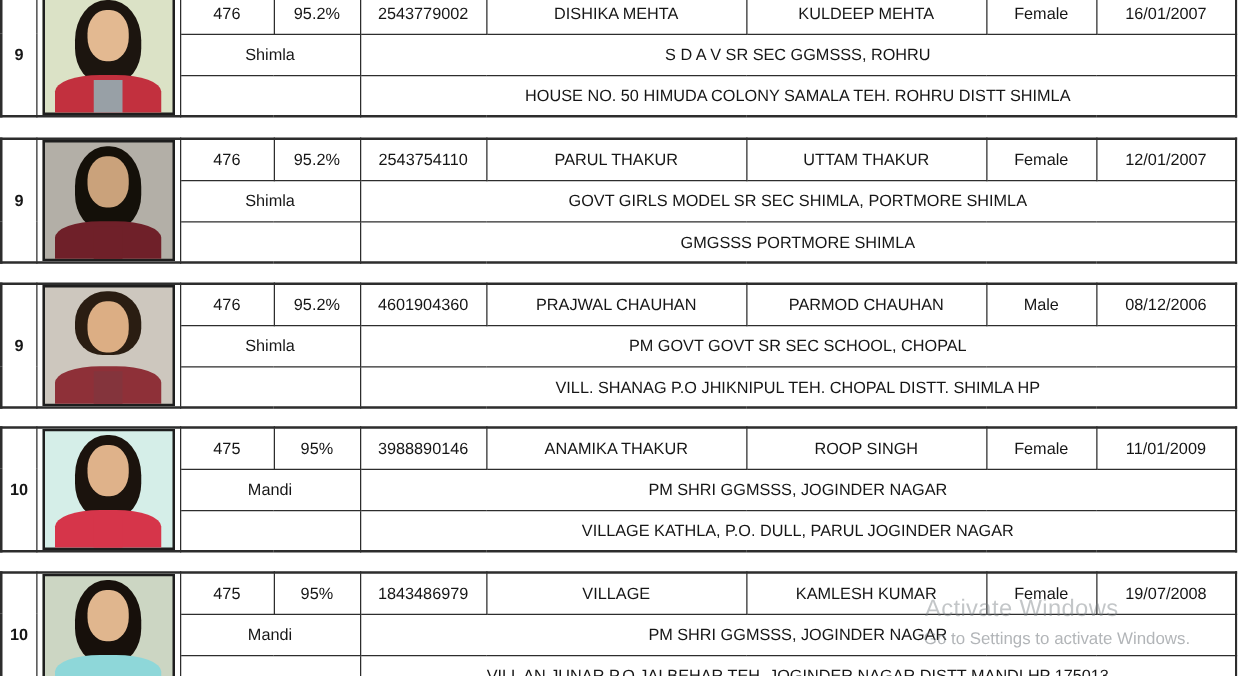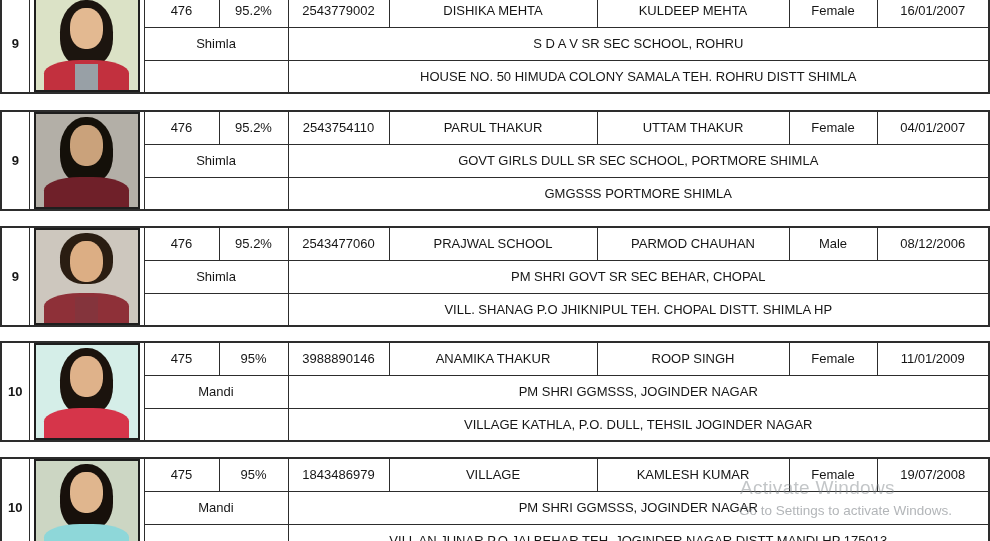--- a/index.html
+++ b/index.html
@@ -106,21 +106,21 @@
       <td>476</td>
       <td>95.2%</td>
       <td>2543779002</td>
       <td class="left-cell">DISHIKA MEHTA</td>
       <td class="left-cell">KULDEEP MEHTA</td>
       <td>Female</td>
       <td>16/01/2007</td>
     </tr>
     <tr>
       <td colspan="2">Shimla</td>
-      <td colspan="5" class="left-cell">S D A V SR SEC SCHOOL, ROHRU</td>
+      <td colspan="5" class="left-cell">S D A V SR SEC GGMSSS, ROHRU</td>
     </tr>
     <tr>
       <td colspan="2"></td>
       <td colspan="5" class="left-cell">HOUSE NO. 50 HIMUDA COLONY SAMALA TEH. ROHRU DISTT SHIMLA</td>
     </tr>
   </tbody>
     </table>
 
   <table class="record" style="top:110px">
     <colgroup>
@@ -144,25 +144,25 @@
           <div class="ph-torso"></div>
           <div class="ph-torso2"></div>
         </div>
       </td>
       <td>476</td>
       <td>95.2%</td>
       <td>2543754110</td>
       <td class="left-cell">PARUL THAKUR</td>
       <td class="left-cell">UTTAM THAKUR</td>
       <td>Female</td>
-      <td>04/01/2007</td>
+      <td>12/01/2007</td>
     </tr>
     <tr>
       <td colspan="2">Shimla</td>
-      <td colspan="5" class="left-cell">GOVT GIRLS DULL SR SEC SCHOOL, PORTMORE SHIMLA</td>
+      <td colspan="5" class="left-cell">GOVT GIRLS MODEL SR SEC SHIMLA, PORTMORE SHIMLA</td>
     </tr>
     <tr>
       <td colspan="2"></td>
       <td colspan="5" class="left-cell">GMGSSS PORTMORE SHIMLA</td>
     </tr>
   </tbody>
     </table>
 
   <table class="record" style="top:226px">
     <colgroup>
@@ -182,29 +182,29 @@
       <td rowspan="3" class="photo-cell">
         <div class="photo" style="--bg:#cdc7be;--hair:#2a1d12;--skin:#dcae84;--shirt:#8e3038;--shirt2:#84343c">
           <div class="ph-hair" style="height:55%"></div>
           <div class="ph-face"></div>
           <div class="ph-torso"></div>
           <div class="ph-torso2"></div>
         </div>
       </td>
       <td>476</td>
       <td>95.2%</td>
-      <td>2543477060</td>
-      <td class="left-cell">PRAJWAL SCHOOL</td>
+      <td>4601904360</td>
+      <td class="left-cell">PRAJWAL CHAUHAN</td>
       <td class="left-cell">PARMOD CHAUHAN</td>
       <td>Male</td>
       <td>08/12/2006</td>
     </tr>
     <tr>
       <td colspan="2">Shimla</td>
-      <td colspan="5" class="left-cell">PM SHRI GOVT SR SEC BEHAR, CHOPAL</td>
+      <td colspan="5" class="left-cell">PM GOVT GOVT SR SEC SCHOOL, CHOPAL</td>
     </tr>
     <tr>
       <td colspan="2"></td>
       <td colspan="5" class="left-cell">VILL. SHANAG P.O JHIKNIPUL TEH. CHOPAL DISTT. SHIMLA HP</td>
     </tr>
   </tbody>
     </table>
 
   <table class="record" style="top:341px">
     <colgroup>
@@ -236,21 +236,21 @@
       <td class="left-cell">ROOP SINGH</td>
       <td>Female</td>
       <td>11/01/2009</td>
     </tr>
     <tr>
       <td colspan="2">Mandi</td>
       <td colspan="5" class="left-cell">PM SHRI GGMSSS, JOGINDER NAGAR</td>
     </tr>
     <tr>
       <td colspan="2"></td>
-      <td colspan="5" class="left-cell">VILLAGE KATHLA, P.O. DULL, TEHSIL JOGINDER NAGAR</td>
+      <td colspan="5" class="left-cell">VILLAGE KATHLA, P.O. DULL, PARUL JOGINDER NAGAR</td>
     </tr>
   </tbody>
     </table>
 
   <table class="record" style="top:457px">
     <colgroup>
         <col style="width:28px">
         <col style="width:115px">
         <col style="width:75px">
         <col style="width:69px">

